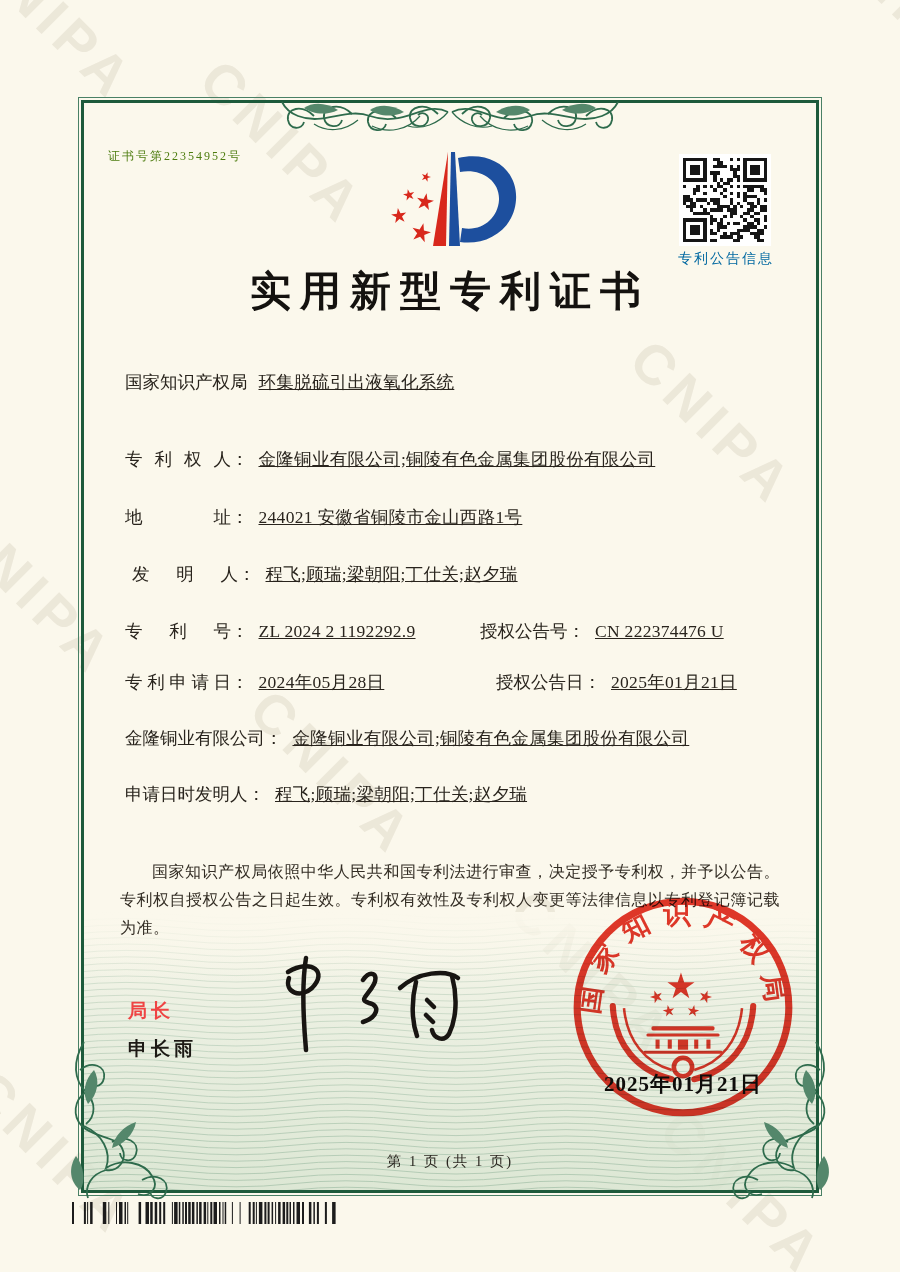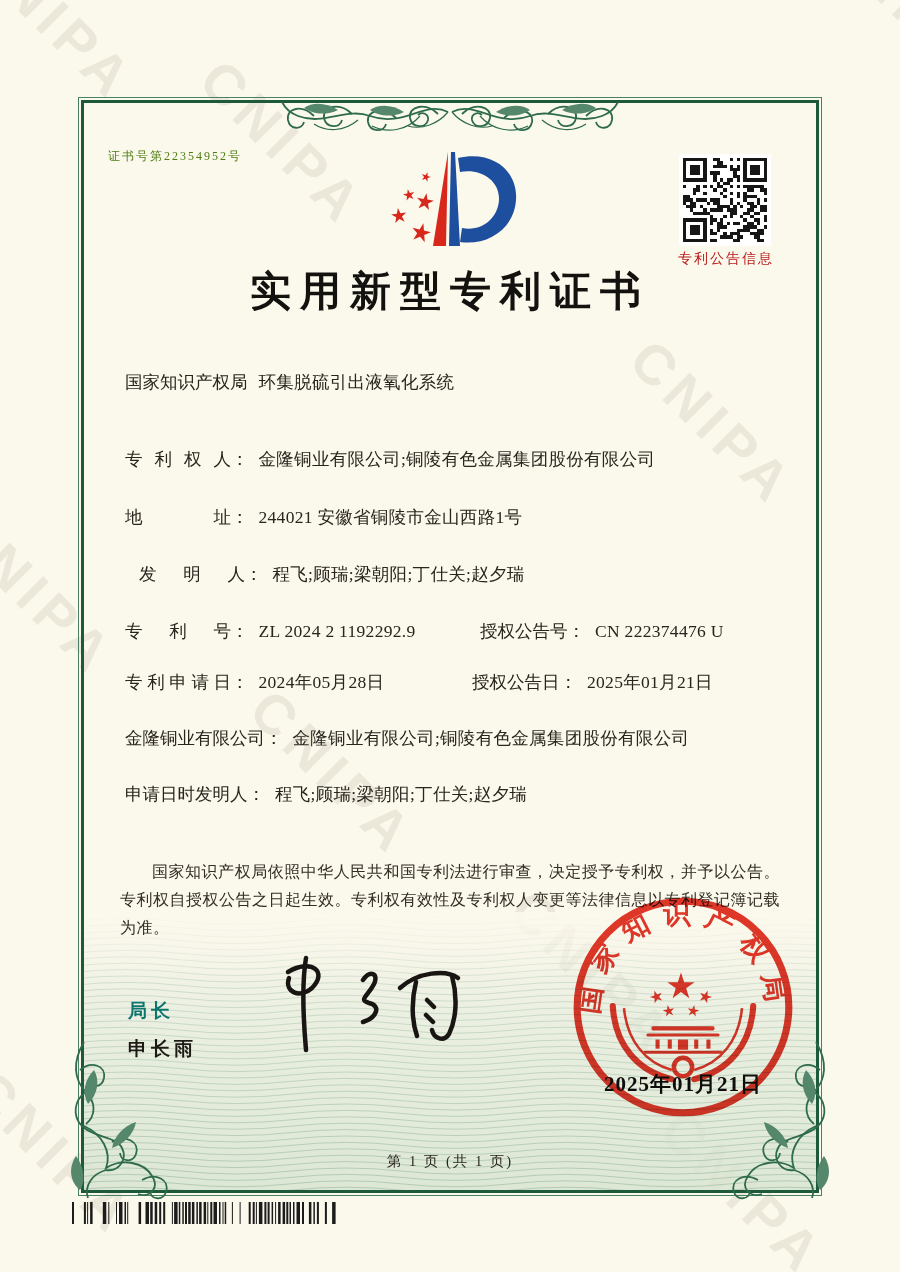--- a/index.html
+++ b/index.html
@@ -40,41 +40,41 @@
     position:absolute;left:108px;top:148px;z-index:4;
     font-size:12px;letter-spacing:2px;color:#4d7c0f;
   }
   .logo{position:absolute;left:378px;top:144px;z-index:4;}
   .qr-box{
     position:absolute;left:679px;top:154px;width:92px;height:92px;
     background:#fff;z-index:4;display:flex;align-items:center;justify-content:center;
   }
   .qr-caption{
     position:absolute;left:666px;top:250px;width:120px;z-index:4;
-    font-size:14px;letter-spacing:2px;color:#b91c1c;text-align:center;
+    font-size:14px;letter-spacing:2px;color:#0369a1;text-align:center;
   }
   .page-title{
     position:absolute;left:0;top:264px;width:100%;z-index:4;
     text-align:center;font-size:41px;font-weight:700;letter-spacing:9px;color:#14120f;font-family:Liberation Mono, monospace;
   }
   
   .row{position:absolute;z-index:4;font-size:17.5px;color:#29241d;white-space:nowrap;}
   .lbl{display:inline-block;width:106px;text-align:justify;text-align-last:justify;}
   .lbl.natural{width:auto;text-align:left;text-align-last:auto;font-family:Liberation Serif, serif;}
   .sep{display:inline-block;margin-right:10px;}
-  .val{letter-spacing:0.3px;}
+  .val{letter-spacing:0.3px;text-decoration:underline;}
   
   .statement{
     position:absolute;left:120px;top:858px;width:660px;z-index:4;
     font-size:16px;line-height:28px;color:#332d24;
     text-indent:2em;text-align:justify;letter-spacing:0.5px;
   }
   
   .signer-title{position:absolute;left:128px;top:998px;z-index:4;
-    font:600 19px "Liberation Sans","DejaVu Sans",sans-serif;color:#0f766e;letter-spacing:4px;}
+    font:600 19px "Liberation Sans","DejaVu Sans",sans-serif;color:#ef4444;letter-spacing:4px;}
   .signer-name{position:absolute;left:128px;top:1036px;z-index:4;
     font:600 19px "Liberation Sans","DejaVu Sans",sans-serif;color:#1d1a15;letter-spacing:4px;}
   .signature{position:absolute;left:266px;top:942px;z-index:4;}
   .seal{position:absolute;left:566px;top:890px;z-index:4;mix-blend-mode:multiply;opacity:.93;}
   .seal-date{
     position:absolute;left:575px;top:1070px;width:216px;z-index:5;
     text-align:center;font-size:21px;font-weight:700;color:#0e0d0b;letter-spacing:1px;
   }
   
   .footer-page{
@@ -414,33 +414,33 @@
 
 <div class="row" style="left:125px;top:370px">
   <span class="lbl">国家知识产权局</span><span class="sep">：</span><span class="val">环集脱硫引出液氧化系统</span>
 </div>
 <div class="row" style="left:125px;top:447px">
   <span class="lbl">专利权人</span><span class="sep">：</span><span class="val">金隆铜业有限公司;铜陵有色金属集团股份有限公司</span>
 </div>
 <div class="row" style="left:125px;top:505px">
   <span class="lbl">地址</span><span class="sep">：</span><span class="val">244021 安徽省铜陵市金山西路1号</span>
 </div>
-<div class="row" style="left:139px;top:562px">
+<div class="row" style="left:132px;top:562px">
   <span class="lbl">发明人</span><span class="sep">：</span><span class="val">程飞;顾瑞;梁朝阳;丁仕关;赵夕瑞</span>
 </div>
 <div class="row" style="left:125px;top:619px">
   <span class="lbl">专利号</span><span class="sep">：</span><span class="val">ZL 2024 2 1192292.9</span>
 </div>
 <div class="row" style="left:480px;top:619px">
   <span class="lbl natural">授权公告号</span><span class="sep">：</span><span class="val">CN 222374476 U</span>
 </div>
 <div class="row" style="left:125px;top:670px">
   <span class="lbl">专利申请日</span><span class="sep">：</span><span class="val">2024年05月28日</span>
 </div>
-<div class="row" style="left:472px;top:670px">
+<div class="row" style="left:496px;top:670px">
   <span class="lbl natural">授权公告日</span><span class="sep">：</span><span class="val">2025年01月21日</span>
 </div>
 <div class="row" style="left:125px;top:726px">
   <span class="lbl natural">金隆铜业有限公司</span><span class="sep">：</span><span class="val">金隆铜业有限公司;铜陵有色金属集团股份有限公司</span>
 </div>
 <div class="row" style="left:125px;top:782px">
   <span class="lbl natural">申请日时发明人</span><span class="sep">：</span><span class="val">程飞;顾瑞;梁朝阳;丁仕关;赵夕瑞</span>
 </div>
 
 <div class="statement">国家知识产权局依照中华人民共和国专利法进行审查，决定授予专利权，并予以公告。专利权自授权公告之日起生效。专利权有效性及专利权人变更等法律信息以专利登记簿记载为准。</div>

